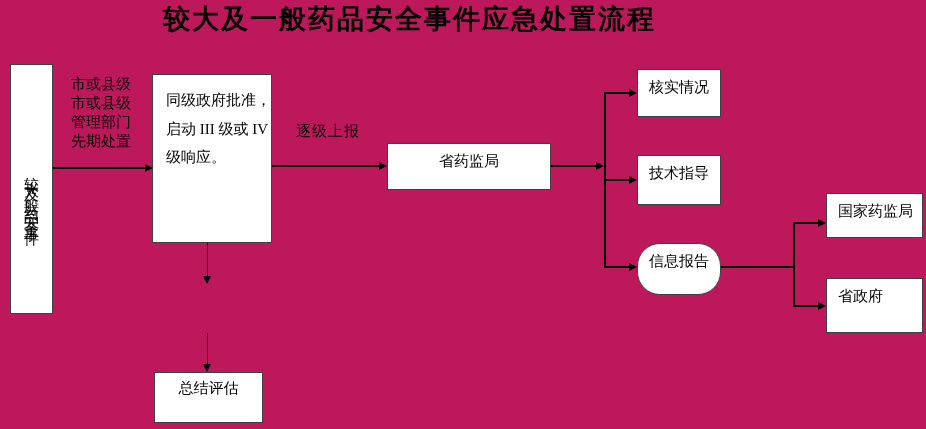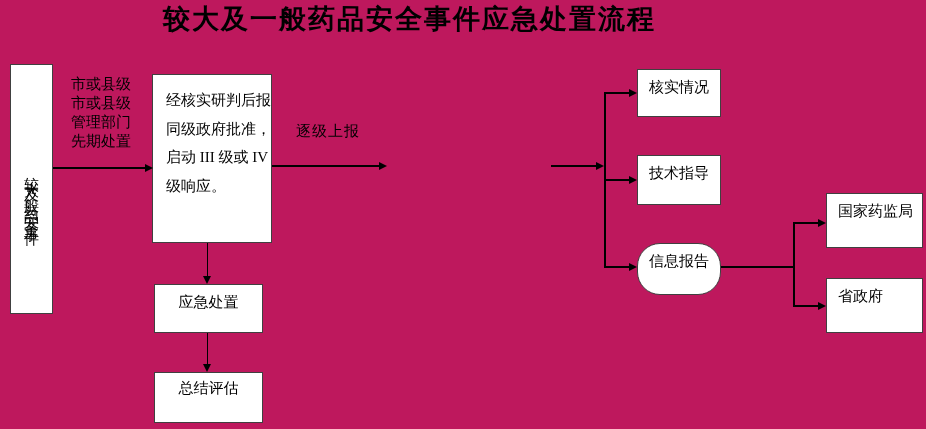--- a/index.html
+++ b/index.html
@@ -51,21 +51,21 @@
   #box-approval {
     left: 152px; top: 74px; width: 120px; height: 169px;
     text-align: left; padding: 11px 0 0 13px; line-height: 28.5px;
   }
   #box-emergency { left: 154px; top: 284px; width: 109px; height: 49px; }
   #box-summary   { left: 154px; top: 372px; width: 109px; height: 51px; font-family: Liberation Mono, monospace; }
   #box-provincial{ left: 387px; top: 143px; width: 164px; height: 47px; }
   #box-verify    { left: 637px; top: 69px;  width: 84px;  height: 48px; }
   #box-guidance  { left: 637px; top: 155px; width: 84px;  height: 50px; }
   #box-info      { left: 637px; top: 243px; width: 84px;  height: 52px; border-radius: 23px; }
-  #box-national  { left: 826px; top: 193px; width: 97px;  height: 55px; }
+  #box-national  { left: 826px; top: 193px; width: 97px;  height: 45px; }
   #box-provgov   { left: 826px; top: 278px; width: 97px;  height: 55px; }
 
   .edge-label {
     position: absolute;
     font-size: 15px;
     line-height: 19px;
     white-space: nowrap;
   }
   #label-initial { left: 71px; top: 75px; }
   #label-report  { left: 296px; top: 122px; letter-spacing: 1px; }
@@ -97,30 +97,29 @@
   </div>
 
   <div class="edge-label" id="label-initial">
     <div>市或县级</div>
     <div>市或县级</div>
     <div>管理部门</div>
     <div>先期处置</div>
   </div>
 
   <div class="box" id="box-approval">
-    <div>经核实研判后报</div>
     <div>同级政府批准，</div>
     <div>启动 III 级或 IV</div>
     <div>级响应。</div>
   </div>
 
   <div class="edge-label" id="label-report">逐级上报</div>
 
-  <div class="box" id="box-emergency">应急处置</div>
   <div class="box" id="box-summary">总结评估</div>
+  <div class="box" id="box-provincial">省药监局</div>
   <div class="box" id="box-verify">核实情况</div>
   <div class="box" id="box-guidance">技术指导</div>
   <div class="box" id="box-info">信息报告</div>
   <div class="box align-left" id="box-national">国家药监局</div>
   <div class="box align-left" id="box-provgov">省政府</div>
 
   <div class="hline" style="left:53px;top:167.2px;width:92px;"></div>
   <div class="arr-r" style="left:145px;top:163.5px;"></div>
 
   <div class="hline" style="left:272px;top:165.2px;width:107px;"></div>

